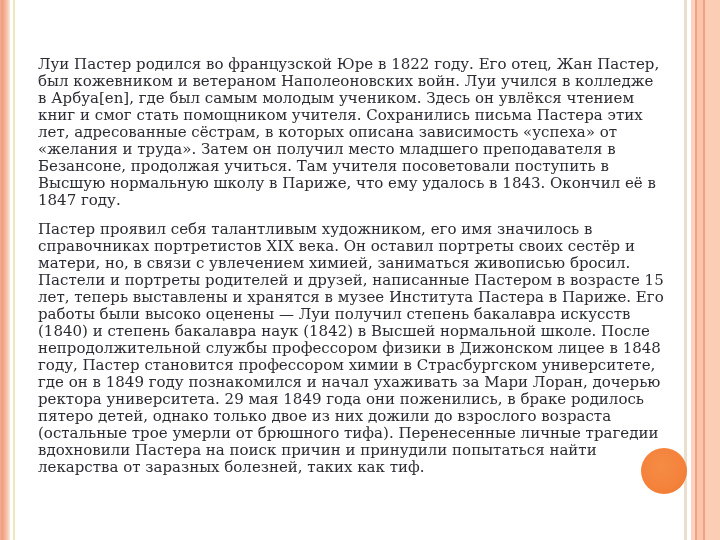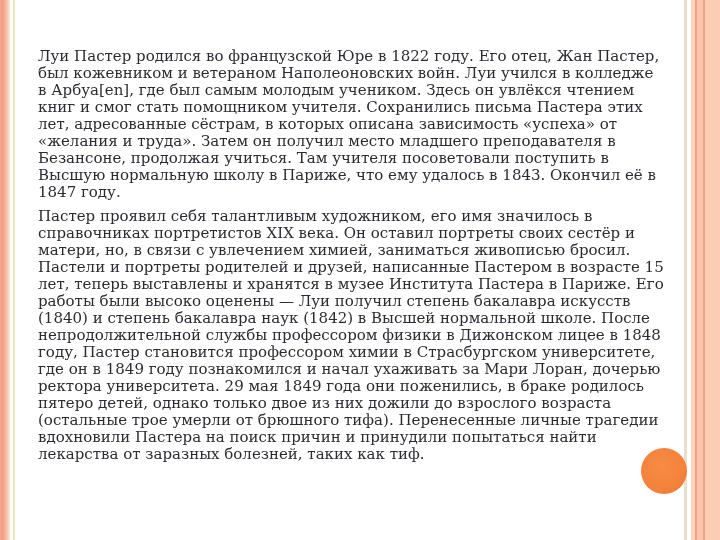--- a/index.html
+++ b/index.html
@@ -66,21 +66,21 @@
       position: absolute;
       left: 38px;
       top: 44px;
       width: 626px;
       color: #2B2B33;
       font-size: 15px;
       line-height: 17px;
       text-align: left;
     }
     .text-block p {
-      margin: 4px 0 7px 0;
+      margin: 12px 0 7px 0;
     }
   </style>
 </head>
 <body>
 
 <div class="slide">
 
   <div class="edge-left"></div>
 
   <div class="edge-left-line"></div>

